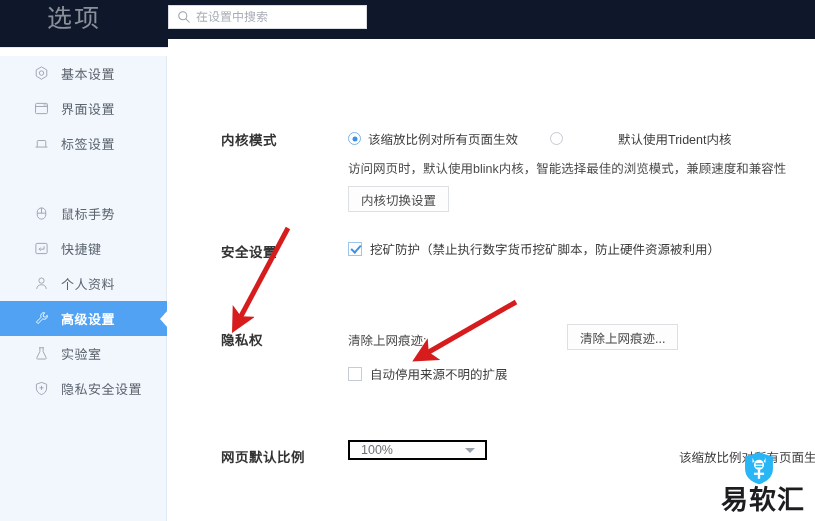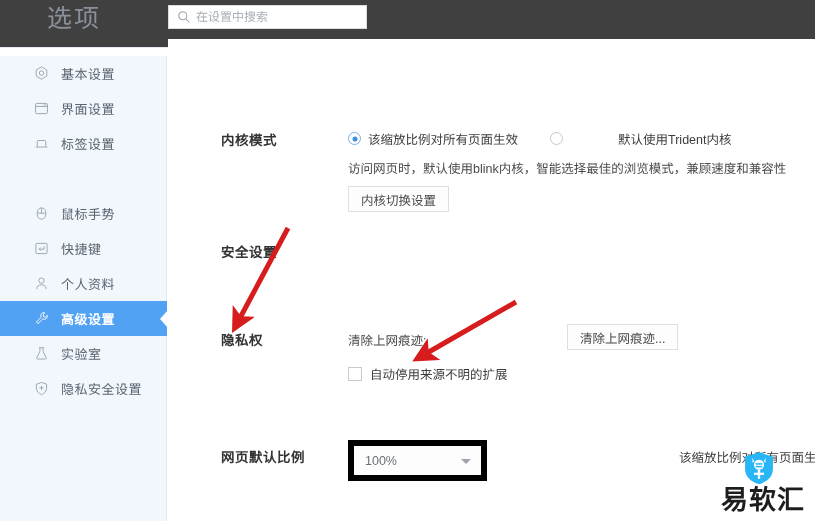--- a/index.html
+++ b/index.html
@@ -13,21 +13,21 @@
     overflow: hidden;
     position: relative;
     color: #333;
   }
   #app { position: absolute; inset: 0; }
 
   
   .header {
     position: absolute; left: 0; top: 0;
     width: 815px; height: 48px;
-    background: #404040;
+    background: #0f172a;
     border-bottom: 1px solid #e3eaf2;
     box-sizing: border-box;
   }
   .app-title {
     position: absolute; left: 47px; top: 2px;
     font-size: 25px; color: #8a9099;
     letter-spacing: 2px; font-weight: 400;
     line-height: 32px;
   }
   .search-box {
@@ -149,22 +149,22 @@
   .check-line.checked .check-mark::after {
     content: ""; position: absolute;
     left: 4px; top: 0px; width: 4px; height: 8px;
     border: solid #3f90e0; border-width: 0 2px 2px 0;
     transform: rotate(42deg);
   }
   .check-text { margin-left: 8px; font-size: 12.5px; color: #3c3c3c; }
 
   
   .select-box {
-    position: relative; width: 139px; height: 41px;
-    border: 6px solid #000000; background: #fdfdfd;
+    position: relative; width: 139px; height: 20px;
+    border: 2px solid #000000; background: #fdfdfd;
     box-sizing: border-box; display: flex; align-items: center;
     cursor: pointer;
   }
   .select-value {
     font-size: 12.5px; color: #6b7076; padding-left: 11px;
   }
   .select-arrow {
     position: absolute; right: 10px; top: 50%;
     margin-top: -2px;
     width: 0; height: 0;
@@ -316,20 +316,26 @@
         <div class="help-text">访问网页时，默认使用blink内核，智能选择最佳的浏览模式，兼顾速度和兼容性</div>
       </div>
 
       <div class="field" style="top:97px;">
         <button class="btn">内核切换设置</button>
       </div>
     </div>
 
     <div class="row" style="top:198px;width:647px;height:30px;padding-left:25px;">
       <div class="row-label" style="top:4px;">安全设置</div>
+      <div class="field" style="top:2px;">
+        <div class="check-line checked">
+          <span class="check-mark"></span>
+          <span class="check-text">挖矿防护（禁止执行数字货币挖矿脚本，防止硬件资源被利用）</span>
+        </div>
+      </div>
     </div>
 
     <div class="row" style="top:281px;width:647px;height:70px;">
       <div class="row-label" style="top:9px;">隐私权</div>
 
       <div class="field" style="top:10px;">
         <div class="help-text">清除上网痕迹:</div>
       </div>
 
       <div class="field" style="top:44px;">

